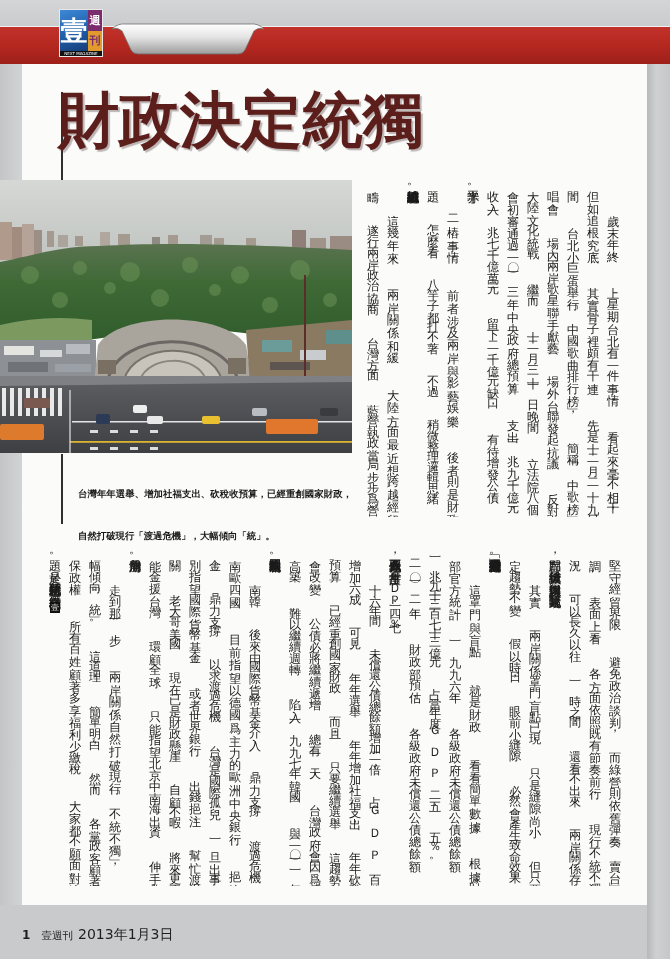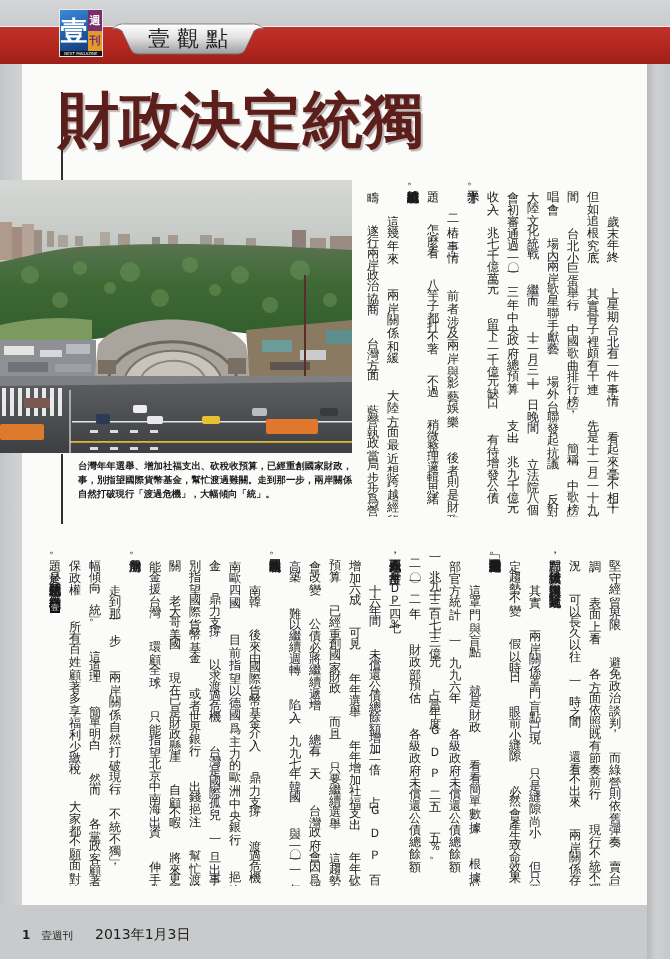--- a/index.html
+++ b/index.html
@@ -35,35 +35,35 @@
      letter-spacing:7px;color:#1e1e1e;text-indent:7px;}
   
   .title-rule{left:61px;top:92px;width:2px;height:88px;background:#2f2f2f;}
   .title{left:58px;top:84px;font-size:61px;line-height:72px;font-weight:bold;white-space:nowrap;
      color:var(--title-maroon);text-shadow:2px 2px 1px rgba(70,50,50,.35);}
   
   .photo{left:0;top:180px;width:352px;height:273px;}
   .cap-rule{left:61px;top:454px;width:2px;height:70px;background:#2f2f2f;}
   .caption{left:78px;top:459px;width:274px;font-family:"DejaVu Sans","Liberation Sans",sans-serif;
      font-size:9.4px;line-height:14px;color:#1a1a1a;font-weight:bold;}
-  .cap-line{white-space:nowrap;overflow:hidden;height:14px;text-align:left;}
+  .cap-line{white-space:nowrap;overflow:hidden;height:14px;text-align:left;margin-top:28px;}
   .cap-line.just{text-align:justify;text-align-last:justify;white-space:normal;}
   
   .vblock{writing-mode:vertical-rl;font-size:12.2px;line-height:20px;color:var(--body-text);}
   #upper{left:363px;top:181px;width:260px;height:336px;}
   #lower{left:45px;top:550px;width:580px;height:336px;}
   .col{width:20px;height:336px;overflow:hidden;text-align:start;}
   .col.just{text-align:justify;text-align-last:justify;}
   .col.indent{text-indent:2em;}
   .endmark{display:inline-block;width:10px;height:11px;background:#111;margin-top:3px;
      color:#fff;font-size:8px;line-height:11px;text-align:center;writing-mode:horizontal-tb;}
   
   .footer{left:22px;top:924px;font-family:"DejaVu Sans","Liberation Sans",sans-serif;color:#1e1e1e;white-space:nowrap;}
   .pg{font-size:12px;font-weight:bold;margin-right:6px;}
-  .pub{font-size:10.5px;margin-right:17px;}
+  .pub{font-size:10.5px;margin-right:0;}
   .date{font-size:14px;}
 </style>
 </head>
 <body>
 
 <div class="abs topgray"></div>
 <div class="abs lshade"></div>
 <div class="abs paper"></div>
 <div class="abs rshade"></div>
 <div class="abs band"></div>
@@ -79,21 +79,20 @@
   <svg width="152" height="34" viewBox="0 0 152 34">
     <defs>
       <linearGradient id="gTab" x1="0" y1="0" x2="0" y2="1">
         <stop offset="0" stop-color="#ffffff"></stop>
         <stop offset="0.45" stop-color="#e3e3e3"></stop>
         <stop offset="1" stop-color="#9c9c9c"></stop>
       </linearGradient>
     </defs>
     <path d="M0,8 Q6,2 14,3 L138,3 Q146,2 152,8 Q146,6 142,10 L133,29 Q131,33 126,33 L26,33 Q21,33 19,29 L10,10 Q6,6 0,8 Z" fill="url(#gTab)" stroke="#6d6d6d" stroke-width="0.8"></path>
   </svg>
-  <div class="tab-label">壹觀點</div>
 </div>
 
 <div class="abs title-rule"></div>
 <div class="abs title">財政決定統獨</div>
 
 <svg class="abs photo" viewBox="0 0 352 273" width="352" height="273" preserveAspectRatio="none">
   <defs>
     <linearGradient id="gSky" x1="0" y1="0" x2="0" y2="1">
       <stop offset="0" stop-color="#d5d8d5"></stop>
         <stop offset="1" stop-color="#c0c4c0"></stop>
@@ -204,21 +203,20 @@
     <rect x="133" y="225" width="14" height="8" rx="2" fill="#eeeeee"></rect>
     <rect x="252" y="228" width="15" height="8" rx="2" fill="#b9bcc0"></rect>
     <rect x="320" y="228" width="18" height="8" rx="2" fill="#3a3b3e"></rect>
     <rect x="24" y="218" width="26" height="10" fill="#7a5a50"></rect>
   </g>
 </svg>
 
 <div class="abs cap-rule"></div>
 <div class="abs caption" id="caption">
     <div class="cap-line just">台灣年年選舉、增加社福支出、砍稅收預算，已經重創國家財政，</div>
-    <div class="cap-line just">事，別指望國際貨幣基金，幫忙渡過難關。走到那一步，兩岸關係</div>
     <div class="cap-line">自然打破現行「渡過危機」，大幅傾向「統」。</div>
   </div>
 
 <div class="abs vblock" id="upper">
     <div class="col indent just"><span>歲末年終，上星期台北有二件事情，看起來毫不相干，</span></div>
     <div class="col just"><span>但如追根究底，其實骨子裡頗有干連。先是十二月二十九日晚</span></div>
     <div class="col just"><span>間，台北小巨蛋舉行「中國歌曲排行榜」，簡稱「中歌榜」演</span></div>
     <div class="col just"><span>唱會，場內兩岸歌星聯手獻藝，場外台聯發起抗議，反對中國</span></div>
     <div class="col just"><span>大陸文化統戰。繼而，十二月三十一日晚間，立法院八個委員</span></div>
     <div class="col just"><span>會初審通過二〇一三年中央政府總預算，支出一兆九千億元，</span></div>

